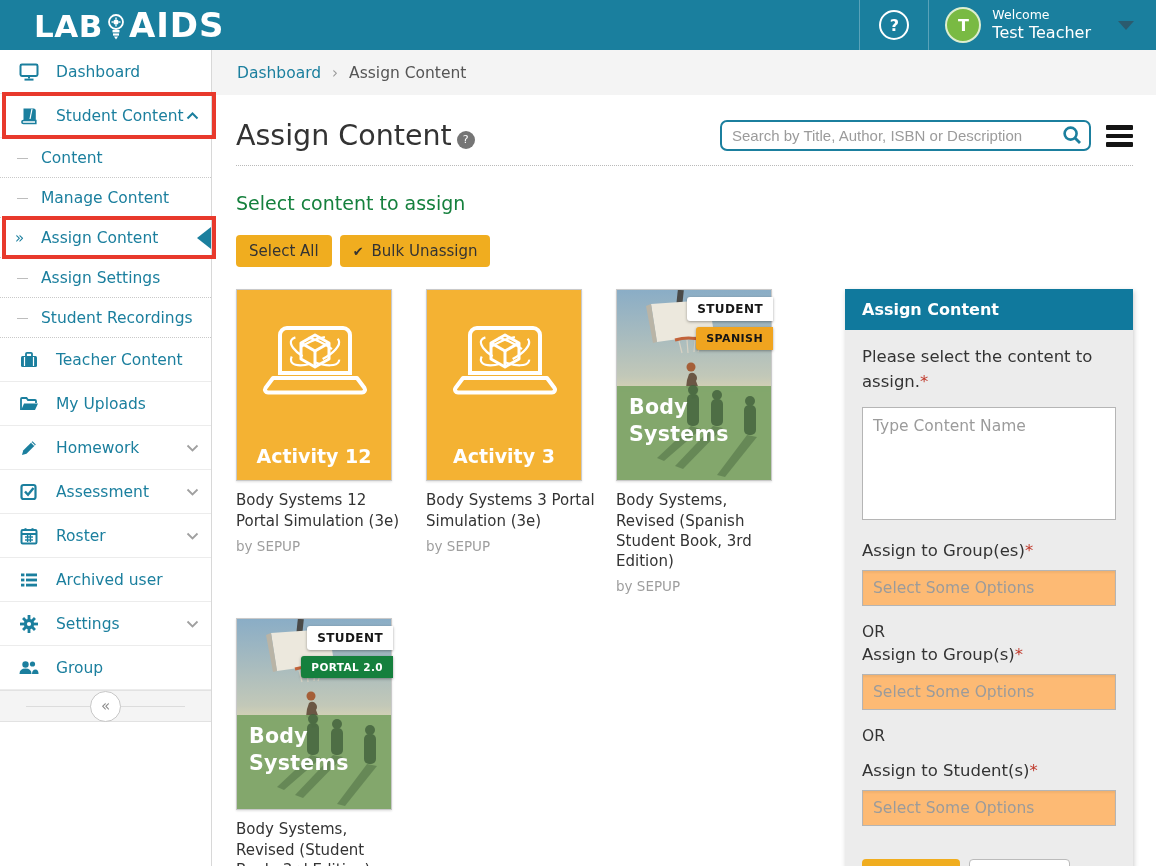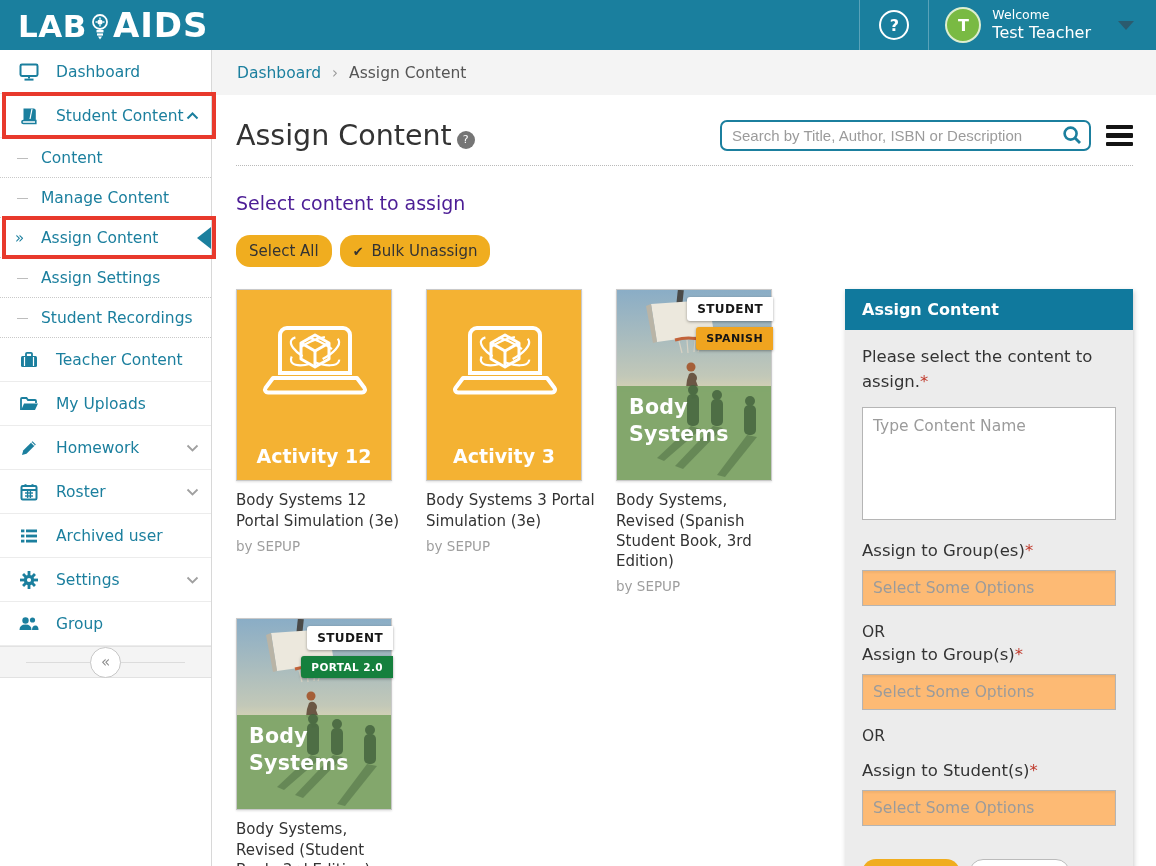--- a/index.html
+++ b/index.html
@@ -3,21 +3,21 @@
 <meta charset="utf-8">
 <style>
   * { box-sizing: border-box; }
   html,body { margin:0; padding:0; }
   body {
     width:1156px; height:866px; overflow:hidden; background:#fff;
     font-family:"DejaVu Sans","Liberation Sans",sans-serif; color:#333;
   }
   
   .topbar { height:50px; background:#1a7f9e; display:flex; align-items:center; color:#fff; }
-  .logo { margin-left:18px; display:flex; align-items:flex-end; gap:2px; cursor:pointer; }
+  .logo { margin-left:34px; display:flex; align-items:flex-end; gap:2px; cursor:pointer; }
   .logo-lab { font-size:31px; font-weight:bold; letter-spacing:0.5px; line-height:1; }
   .logo-aids { font-size:34px; font-weight:bold; letter-spacing:1px; line-height:1; }
   .bulb { width:20px; height:32px; margin:0 1px; position:relative; top:2px; }
   .topbar-right { margin-left:auto; display:flex; align-items:center; height:100%; }
   .tb-divider { width:1px; height:100%; background:rgba(255,255,255,0.28); }
   .help-btn { width:68px; height:100%; display:flex; align-items:center; justify-content:center; cursor:pointer; }
   .help-circle { width:30px; height:30px; border:2px solid #fff; border-radius:50%;
     display:flex; align-items:center; justify-content:center; font-size:16px; font-weight:bold; }
   .user-area { display:flex; align-items:center; padding:0 22px 0 16px; gap:11px; cursor:pointer; }
   .avatar { width:36px; height:36px; border-radius:50%; background:#79ba43; border:2px solid rgba(255,255,255,0.75);
@@ -55,36 +55,36 @@
     color:#8a8a8a; font-size:15px; display:flex; align-items:center; justify-content:center; z-index:1; cursor:pointer; }
 
   
   .main { flex:1; display:flex; flex-direction:column; background:#fff; overflow:hidden; }
   .breadcrumb-bar { height:45px; min-height:45px; background:#f4f4f4; display:flex; align-items:center;
     padding-left:25px; font-size:15.5px; }
   .bc-home { color:#1b7f9e; cursor:pointer; }
   .bc-sep { color:#999; margin:0 11px; font-size:15px; }
   .bc-current { color:#555; }
   .content { flex:1; padding:0 23px 0 24px; }
-  .title-row { margin-top:13px; display:flex; align-items:flex-start; }
+  .title-row { margin-top:13px; display:flex; align-items:flex-end; }
   .page-title { font-size:28.5px; color:#333; margin-top:12px; line-height:1.1; }
   .help-badge { width:18px; height:18px; border-radius:50%; background:#757575; color:#fff; font-size:11px;
     display:inline-flex; align-items:center; justify-content:center; position:relative; top:-2px; left:5px; cursor:pointer; }
   .title-tools { margin-left:auto; display:flex; align-items:center; gap:15px; margin-top:12px; }
   .search-wrap { position:relative; width:371px; }
   .search-input { width:100%; height:31px; border:2px solid #1b7f9e; border-radius:7px;
     padding:0 36px 0 10px; font-size:15px; color:#444; outline:none; }
   .search-input::placeholder { color:#9b9b9b; }
   .search-icon { position:absolute; right:8px; top:5px; cursor:pointer; }
   .hamburger { width:27px; display:flex; flex-direction:column; gap:4px; cursor:pointer; }
   .hamburger .bar { height:4.5px; background:#141414; border-radius:1px; }
   .dotted-sep { border:none; border-top:1px dotted #b9b9b9; margin:14px 0 0 0; }
-  .section-heading { font-size:19px; font-weight:400; color:#4c1d95; margin-top:26px; }
+  .section-heading { font-size:19px; font-weight:400; color:#15803d; margin-top:26px; }
   .actions-row { margin-top:21px; display:flex; gap:8px; }
-  .btn { font-family:inherit; font-size:15px; color:#333; border:none; border-radius:14px;
+  .btn { font-family:inherit; font-size:15px; color:#333; border:none; border-radius:4px;
     padding:7px 13px; display:inline-flex; align-items:center; gap:8px; cursor:pointer; line-height:1.2; }
   .btn-yellow { background:#f0ad1f; }
   .btn-white { background:#fff; border:1px solid #bbb; }
   .btn .ic { font-size:13px; }
 
   
   .body-row { display:flex; align-items:flex-start; margin-top:22px; }
   .cards-grid { flex:1; display:grid; grid-template-columns:repeat(3,156px); column-gap:34px; row-gap:24px; }
   .card { width:156px; cursor:pointer; }
   .card-visual { width:156px; height:192px; border:1px solid #c9c9c9; position:relative; overflow:visible;
@@ -243,20 +243,34 @@
           </svg>
       </span>
       <span class="nav-label">Homework</span>
       <span class="chev">
         <svg width="13" height="8" viewBox="0 0 13 8">
             <polyline points="1.5,1.5 6.5,6.5 11.5,1.5" fill="none" stroke="#a0a0a0" stroke-width="1.8"></polyline>
           </svg>
       </span>
     </div>
 
+    <div class="nav-item">
+      <span class="nav-icon">
+        <svg width="20" height="20" viewBox="0 0 20 20">
+            <rect x="2.5" y="3" width="14" height="14" rx="2" fill="none" stroke="#1b7f9e" stroke-width="2.2"></rect>
+            <path d="M6 9.5 l3 3.2 L14.5 6" fill="none" stroke="#1b7f9e" stroke-width="2.4"></path>
+          </svg>
+      </span>
+      <span class="nav-label">Assessment</span>
+      <span class="chev">
+        <svg width="13" height="8" viewBox="0 0 13 8">
+            <polyline points="1.5,1.5 6.5,6.5 11.5,1.5" fill="none" stroke="#a0a0a0" stroke-width="1.8"></polyline>
+          </svg>
+      </span>
+    </div>
 
     <div class="nav-item">
       <span class="nav-icon">
         <svg width="20" height="20" viewBox="0 0 20 20">
             <rect x="2.5" y="4" width="15" height="13.5" rx="1.2" fill="none" stroke="#1b7f9e" stroke-width="2"></rect>
             <line x1="2.5" y1="8" x2="17.5" y2="8" stroke="#1b7f9e" stroke-width="2"></line>
             <line x1="6.5" y1="2.2" x2="6.5" y2="5" stroke="#1b7f9e" stroke-width="2"></line>
             <line x1="13.5" y1="2.2" x2="13.5" y2="5" stroke="#1b7f9e" stroke-width="2"></line>
             <line x1="6" y1="11" x2="14" y2="11" stroke="#1b7f9e" stroke-width="1.4"></line>
             <line x1="6" y1="14" x2="14" y2="14" stroke="#1b7f9e" stroke-width="1.4"></line>

